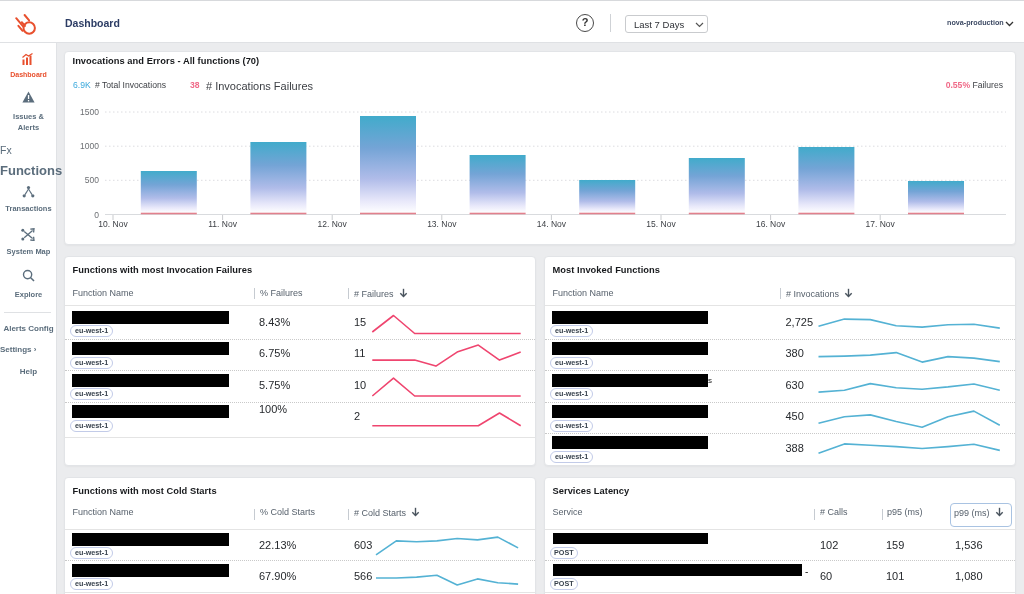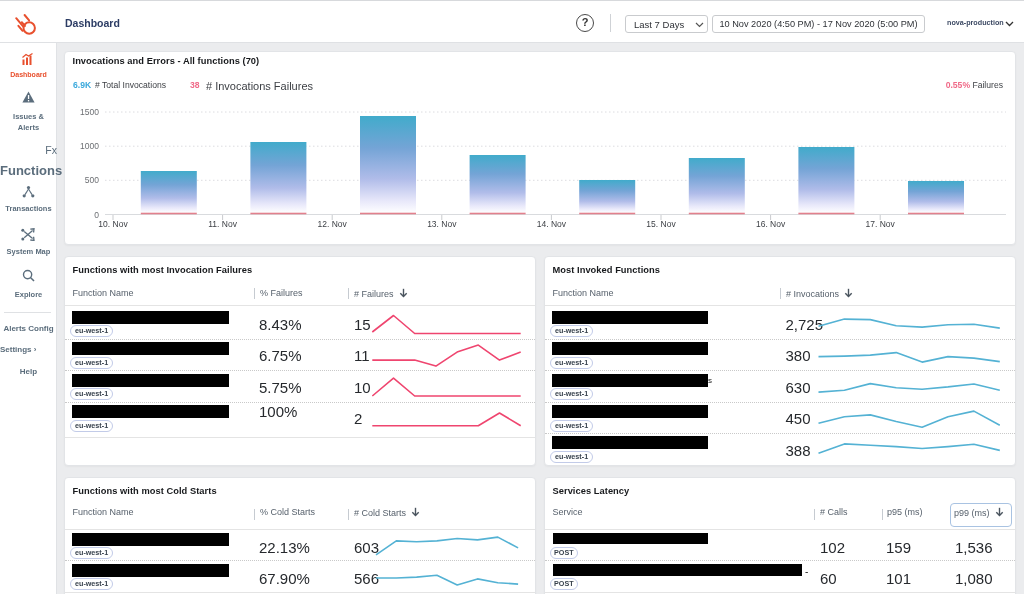--- a/index.html
+++ b/index.html
@@ -2,21 +2,21 @@
 <html><head><meta charset="utf-8">
 <style>
 *{margin:0;padding:0;box-sizing:border-box}
 html,body{width:1024px;height:594px;overflow:hidden}
 body{font-family:"Liberation Sans",sans-serif;background:#ebecee;position:relative}
 .abs{position:absolute}
 .card{position:absolute;background:#fff;border:1px solid #e2e4e7;border-radius:4px;box-shadow:0 1px 2px rgba(0,0,0,.04)}
 .ctitle{position:absolute;left:7.5px;font-size:9.3px;font-weight:bold;color:#17191c;letter-spacing:.05px}
 .thead{position:absolute;font-size:9px;color:#57616c}
 .tsep{position:absolute;width:1px;height:11px;background:#c6cbd1}
-.val{position:absolute;font-size:15px;color:#26292d}
+.val{position:absolute;font-size:11px;color:#26292d}
 .blackbar{position:absolute;background:#000;height:13px}
 .pill{position:absolute;height:12px;line-height:10px;border:1px solid #c2cbe8;border-radius:6px;background:#fff;
   font-size:7.2px;font-weight:bold;color:#39434e;padding:0 4px}
 .dotline{position:absolute;border-top:1px dotted #c9c9c9;height:0}
 .solline{position:absolute;border-top:1px solid #e4e4e4;height:0}
 </style></head>
 <body>
 
 <div class="abs" style="left:0;top:0;width:1024px;height:43px;background:#fff;border-bottom:1px solid #dfe1e4;border-top:1px solid #d7d9dc;z-index:5">
   <svg class="abs" style="left:12px;top:7px" width="36" height="34" viewBox="0 0 36 34">
@@ -29,22 +29,20 @@
   <div class="abs" style="left:65px;top:16px;font-size:10.5px;font-weight:bold;color:#2c3c64">Dashboard</div>
   <div class="abs" style="left:576px;top:13px;width:18px;height:18px;border:1.5px solid #4a4a4a;border-radius:50%;
        font-size:11px;font-weight:bold;color:#333;text-align:center;line-height:15px">?</div>
   <div class="abs" style="left:610px;top:13px;width:1px;height:18px;background:#cfd2d6"></div>
   <div class="abs" style="left:625px;top:14px;width:83px;height:18px;border:1px solid #c9cbce;border-radius:3px;background:#fff">
      <span class="abs" style="left:8px;top:3px;font-size:9.5px;color:#2f3237">Last 7 Days</span>
      <svg class="abs" style="left:69px;top:6px" width="9" height="6">
         <polyline points="1,1 4.5,4.5 8,1" fill="none" stroke="#555" stroke-width="1.2"></polyline>
       </svg>
   </div>
-  <div class="abs" style="left:712px;top:14px;width:213px;height:18px;border:1px solid #c9cbce;border-radius:3px;background:#fff;
-       font-size:9.2px;color:#2f3237;text-align:center;line-height:16.5px;white-space:nowrap">10 Nov 2020 (4:50 PM) - 17 Nov 2020 (5:00 PM)</div>
   <div class="abs" style="left:947px;top:17px;font-size:7.2px;font-weight:bold;color:#3d4a64;white-space:nowrap">nova-production</div>
   <svg class="abs" style="left:1005px;top:20px" width="9" height="6">
       <polyline points="1,1 4.5,4.5 8,1" fill="none" stroke="#333" stroke-width="1.3"></polyline>
     </svg>
 </div>
 
 <div class="abs" style="left:0;top:43px;width:57px;height:551px;background:#fff;border-right:1px solid #e0e2e5;z-index:4">
 
   <svg class="abs" style="left:22px;top:10px" width="12" height="12" viewBox="0 0 12 12">
     <rect x="0.5" y="6.5" width="2" height="5.5" fill="#e8502e"></rect>
@@ -54,21 +52,21 @@
   </svg>
   <div class="abs" style="left:0;top:28px;width:57px;text-align:center;font-size:7px;font-weight:bold;color:#e8502e">Dashboard</div>
 
   <svg class="abs" style="left:22px;top:48px" width="13" height="12" viewBox="0 0 13 12">
     <path d="M6.5 0.5 L12.6 11.4 L0.4 11.4 Z" fill="#5b6d7c"></path>
     <rect x="5.9" y="4" width="1.3" height="4" fill="#fff"></rect>
       <rect x="5.9" y="9" width="1.3" height="1.4" fill="#fff"></rect>
   </svg>
   <div class="abs" style="left:0;top:69px;width:57px;text-align:center;font-size:7.5px;font-weight:bold;color:#5b6d7c;line-height:10.5px">Issues &amp;<br>Alerts</div>
 
-  <div class="abs" style="left:0;top:101px;width:57px;text-align:right;font-size:10.5px;color:#5b6d7c">Fx</div>
+  <div class="abs" style="left:0;top:101px;width:57px;text-align:left;font-size:10.5px;color:#5b6d7c">Fx</div>
   <div class="abs" style="left:0;top:120px;width:57px;text-align:center;font-size:13px;font-weight:bold;color:#5b6d7c">Functions</div>
 
   <svg class="abs" style="left:22px;top:142px" width="13" height="14" viewBox="0 0 13 14">
     <circle cx="6.5" cy="2.6" r="1.6" fill="#5b6d7c"></circle>
     <circle cx="2.2" cy="10.8" r="1.6" fill="#5b6d7c"></circle>
     <circle cx="10.8" cy="10.8" r="1.6" fill="#5b6d7c"></circle>
     <line x1="6.5" y1="4" x2="3" y2="9.6" stroke="#5b6d7c" stroke-width="1.1"></line>
     <line x1="6.5" y1="4" x2="10" y2="9.6" stroke="#5b6d7c" stroke-width="1.1"></line>
   </svg>
   <div class="abs" style="left:0;top:161px;width:57px;text-align:center;font-size:7.5px;font-weight:bold;color:#5b6d7c">Transactions</div>
@@ -89,21 +87,21 @@
   </svg>
   <div class="abs" style="left:0;top:247px;width:57px;text-align:center;font-size:7.5px;font-weight:bold;color:#5b6d7c">Explore</div>
   <div class="abs" style="left:4px;top:268.5px;width:47px;height:1px;background:#dfe1e4"></div>
   <div class="abs" style="left:0;top:281px;width:57px;text-align:center;font-size:8px;font-weight:bold;color:#5b6d7c">Alerts Config</div>
   <div class="abs" style="left:0;top:302px;width:57px;font-size:8px;font-weight:bold;color:#5b6d7c">Settings ›</div>
   <div class="abs" style="left:0;top:324px;width:57px;text-align:center;font-size:8px;font-weight:bold;color:#5b6d7c">Help</div>
 </div>
 
 <div class="card" style="left:64px;top:51px;width:952px;height:194px">
 <div class="ctitle" style="top:3.5px">Invocations and Errors - All functions (70)</div>
-<div class="abs" style="left:8px;top:27.5px;font-size:8.6px;color:#3ba9dc;font-weight:bold">6.9K</div>
+<div class="abs" style="left:8px;top:27.5px;font-size:8.6px;color:#3ba9dc;font-weight:normal">6.9K</div>
 <div class="abs" style="left:30px;top:27.5px;font-size:8.6px;color:#3c3f44"># Total Invocations</div>
 <div class="abs" style="left:125px;top:27.5px;font-size:8.6px;color:#f06a88;font-weight:bold">38</div>
 <div class="abs" style="left:141px;top:27.5px;font-size:11px;color:#3c3f44"># Invocations Failures</div>
 <div class="abs" style="right:12px;top:27.5px;font-size:8.6px"><span style="color:#f06a88;font-weight:bold">0.55%</span> <span style="color:#3c3f44">Failures</span></div>
 
 <svg class="abs" style="left:0;top:0" width="952" height="194">
       <defs>
         <linearGradient id="bg1" x1="0" y1="0" x2="0" y2="1">
           <stop offset="0" stop-color="#41abcb"></stop>
           <stop offset="0.33" stop-color="#74a4d6"></stop>

